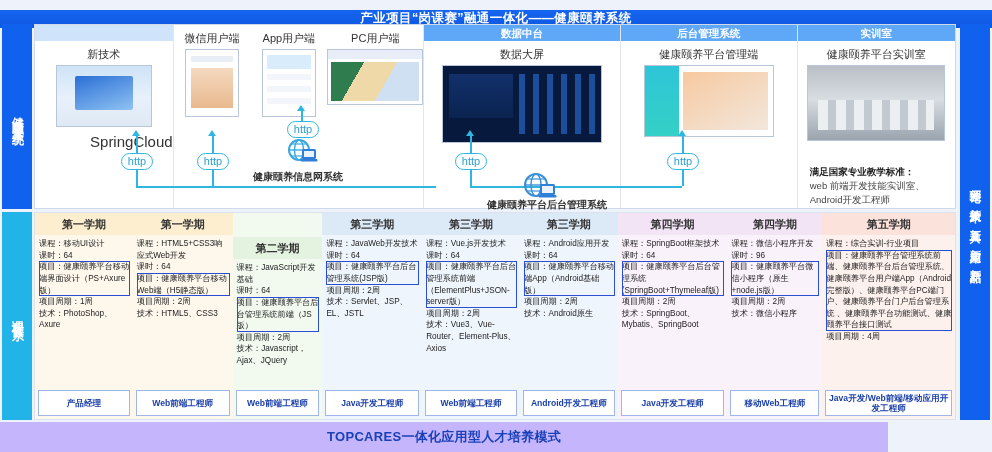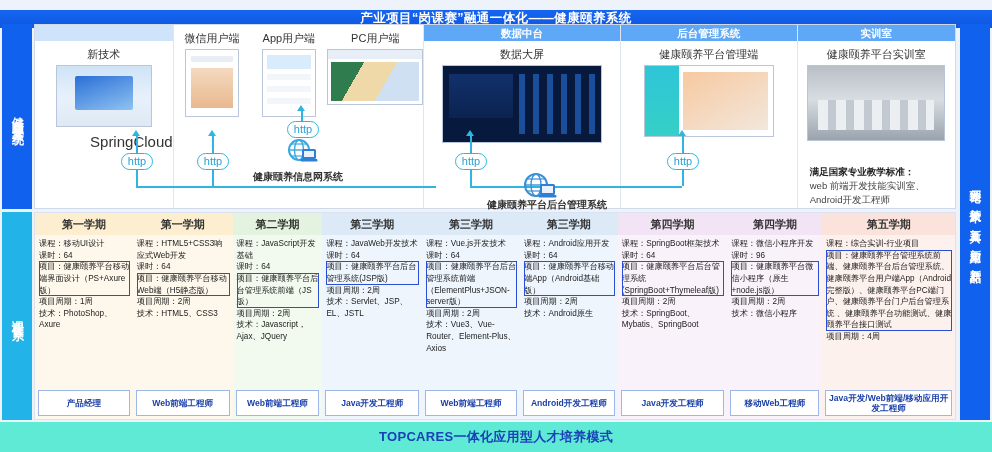--- a/index.html
+++ b/index.html
@@ -123,22 +123,22 @@
   .cc{box-sizing:border-box;display:flex;flex-direction:column;position:relative;}
   .cc-head{height:22px;line-height:22px;text-align:center;font-weight:bold;font-size:11px;color:#333;}
   .cc-body{flex:1;font-size:8.2px;line-height:1.42;color:#222;padding:3px 3px 0 4px;}
   .hl{outline:1.5px solid #2b4fd4;outline-offset:-1px;display:block;}
   .cc-role{height:26px;margin:3px;background:#fff;border:1px solid #9fb6e8;
     display:flex;align-items:center;justify-content:center;text-align:center;
     font-size:8.6px;font-weight:bold;color:#1a3fa8;line-height:1.2;padding:0 2px;box-sizing:border-box;}
 
   
   .footer{
-    position:absolute;left:0;bottom:0;width:992px;height:30px;
-    background:#5eead4;display:flex;align-items:center;justify-content:center;
+    position:absolute;left:0;bottom:0;width:888px;height:30px;
+    background:#c4b5fd;display:flex;align-items:center;justify-content:center;
   }
   .footer .txt{color:#1a41b8;font-weight:bold;font-size:13px;letter-spacing:.3px;}
 </style>
 </head>
 <body>
 
 <div id="root">
 
   <div class="title-bar">
     <span class="txt">产业项目“岗课赛”融通一体化——健康颐养系统</span>
@@ -289,21 +289,21 @@
         <div class="cc-body">
           <div>课程：HTML5+CSS3响应式Web开发</div>
           <div>课时：64</div>
           <div class="hl">项目：健康颐养平台移动Web端（H5静态版）</div>
           <div>项目周期：2周</div>
           <div>技术：HTML5、CSS3</div>
         </div>
         <div class="cc-role">Web前端工程师</div>
       </div>
       <div class="cc" style="width: 90px; background: rgb(242, 250, 239);">
-        <div class="cc-head" style="background: rgb(227, 243, 223);">第二学期</div>
+        <div class="cc-head" style="background: rgb(227, 243, 223); margin-top: 24px;">第二学期</div>
         <div class="cc-body">
           <div>课程：JavaScript开发基础</div>
           <div>课时：64</div>
           <div class="hl">项目：健康颐养平台后台管理系统前端（JS版）</div>
           <div>项目周期：2周</div>
           <div>技术：Javascript，Ajax、JQuery</div>
         </div>
         <div class="cc-role">Web前端工程师</div>
       </div>
       <div class="cc" style="width: 100px; background: rgb(238, 245, 252);">

